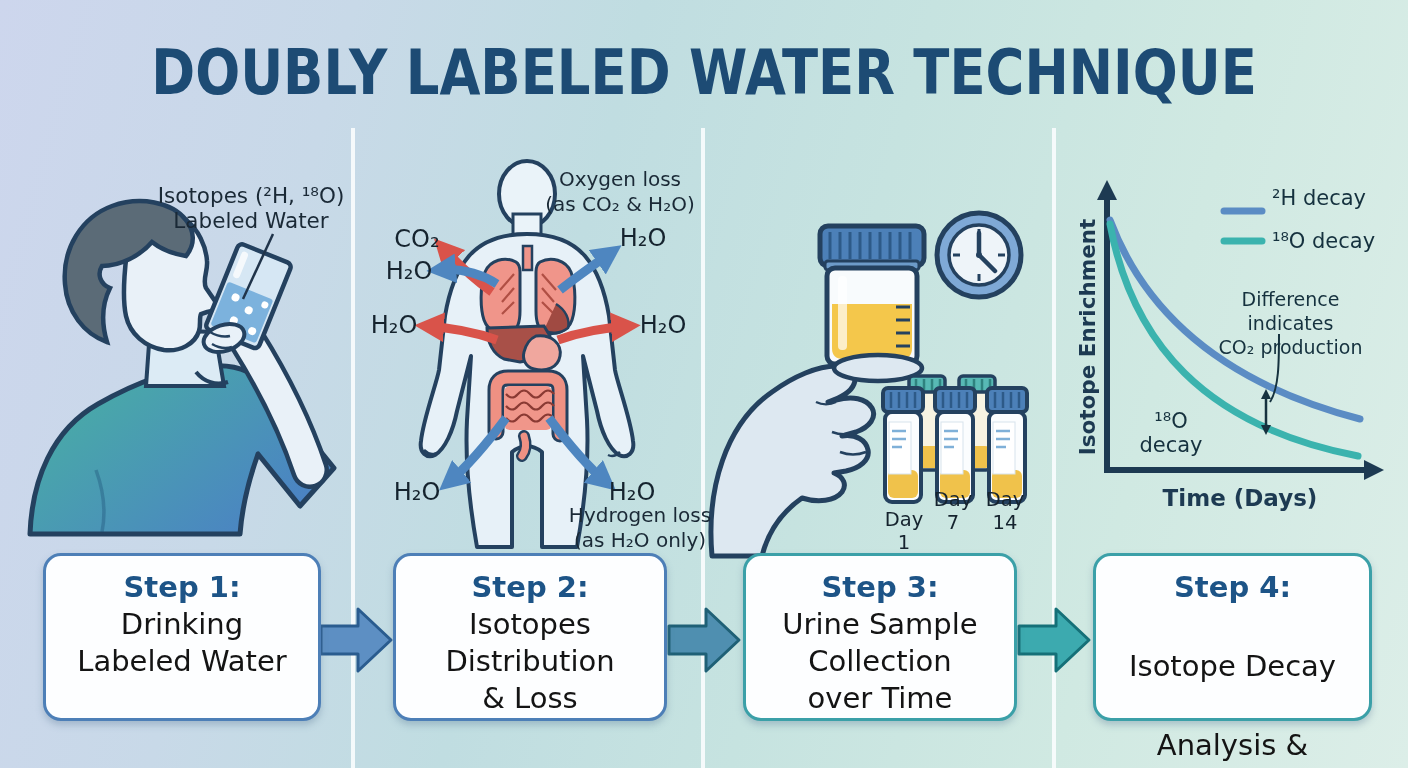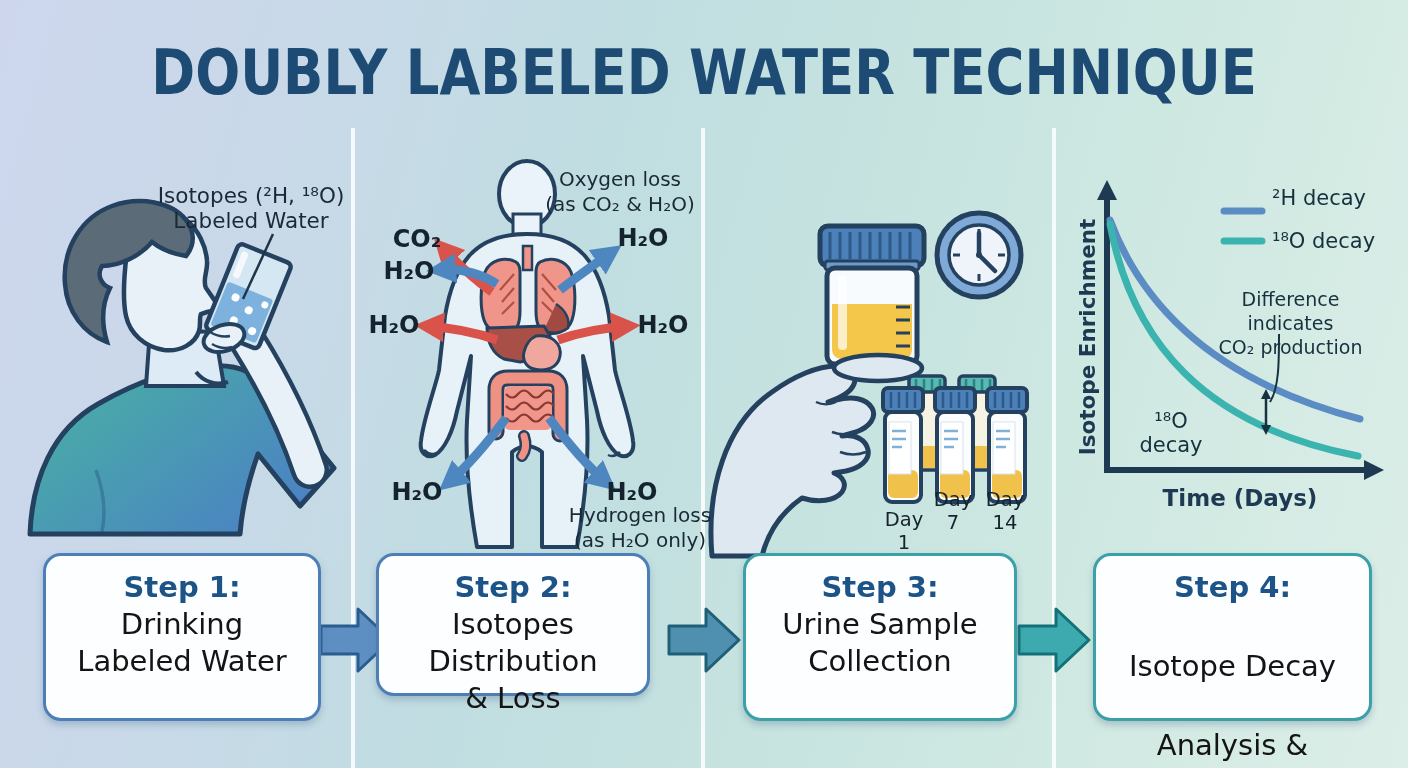--- a/index.html
+++ b/index.html
@@ -5,21 +5,21 @@
   html,body{margin:0;padding:0;background:#e8edf2;}
   #stage{position:relative;width:1408px;height:768px;overflow:hidden;
     background:linear-gradient(105deg,#cdd6ed 0%,#c8d9e8 22%,#c0dde1 40%,#c6e3e0 58%,#d0e9e2 78%,#dceee8 100%);
     font-family:"DejaVu Sans",sans-serif;}
   .abs{position:absolute;}
   .txt{font-family:"DejaVu Sans",sans-serif;color:#16242f;}
   .center{text-align:center;}
   .title{font-size:63px;font-weight:bold;color:#1d4b74;white-space:nowrap;
     left:50%;top:36px;transform:translateX(-50%) scaleX(.84);}
   .sep{width:4px;background:rgba(248,252,253,.92);top:128px;height:640px;z-index:1;}
-  .formula{font-weight:bold;font-size:24px;width:70px;text-align:center;color:#15232e;z-index:4;}
+  .formula{font-weight:normal;font-size:24px;width:70px;text-align:center;color:#15232e;z-index:4;}
   .note{font-size:20px;line-height:25px;color:#1a2936;z-index:4;}
   .daylabel{font-size:19.5px;color:#15232e;z-index:4;}
   .legendtxt{font-size:21px;color:#15313e;z-index:4;}
   .axislabel{font-weight:bold;color:#1d3a52;z-index:4;}
   .step-box{position:absolute;background:#fdfeff;border-radius:18px;z-index:3;
     box-shadow:0 4px 7px rgba(90,120,150,.35);display:flex;flex-direction:column;
     align-items:center;padding-top:13px;box-sizing:border-box;}
   .border-blue{border:3.5px solid #4d7fb7;}
   .border-teal{border:3.5px solid #3ba0a8;}
   .step-title{font-size:29px;font-weight:bold;color:#1d5487;line-height:37px;}
@@ -227,30 +227,31 @@
   <div class="abs txt center legendtxt" style="left:1121px;top:409px;width:100px;">¹⁸O decay</div>
   <div class="abs txt center axislabel" style="left:969px;top:323px;width:240px;height:28px;font-size:21.5px;transform:rotate(-90deg);">Isotope Enrichment</div>
   <div class="abs txt center axislabel" style="left:1158px;top:485px;width:164px;font-size:23px;">Time (Days)</div>
 
   <div class="step-box border-blue" style="left:43px;top:553px;width:278px;height:168px;">
     <div class="step-title">Step 1:</div>
     <div class="step-line">Drinking</div>
     <div class="step-line">Labeled Water</div>
     <div class="step-line"></div>
   </div>
-  <div class="step-box border-blue" style="left:376px;top:553px;width:274px;height:143px;">
+  <div class="step-box border-blue" style="left:393px;top:553px;width:274px;height:168px;">
     <div class="step-title">Step 2:</div>
     <div class="step-line">Isotopes</div>
     <div class="step-line">Distribution</div>
     <div class="step-line">&amp; Loss</div>
   </div>
   <div class="step-box border-teal" style="left:743px;top:553px;width:274px;height:168px;">
     <div class="step-title">Step 3:</div>
     <div class="step-line">Urine Sample</div>
     <div class="step-line">Collection</div>
+    <div class="step-line">over Time</div>
   </div>
   <div class="step-box border-teal" style="left:1093px;top:553px;width:279px;height:168px;gap:42px;">
     <div class="step-title">Step 4:</div>
     <div class="step-line">Isotope Decay</div>
     <div class="step-line">Analysis &amp;</div>
     <div class="step-line">Calculation</div>
   </div>
 
 </div>
 

